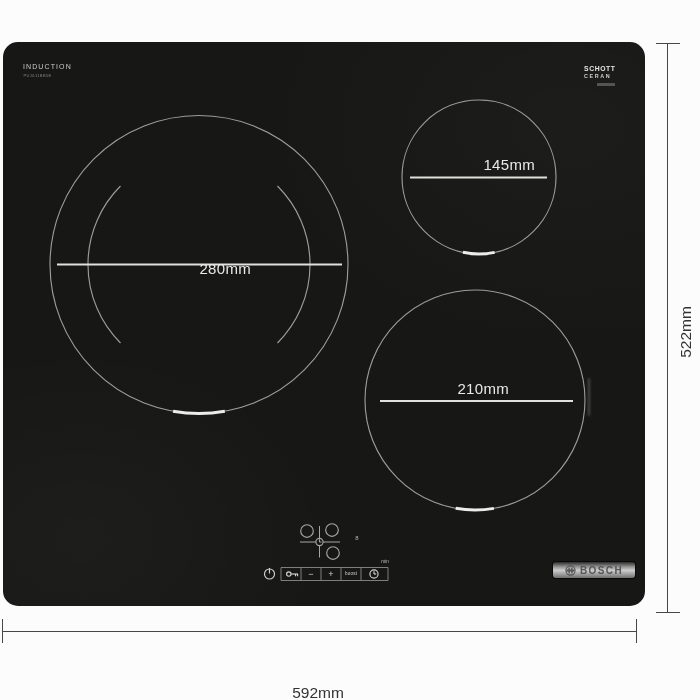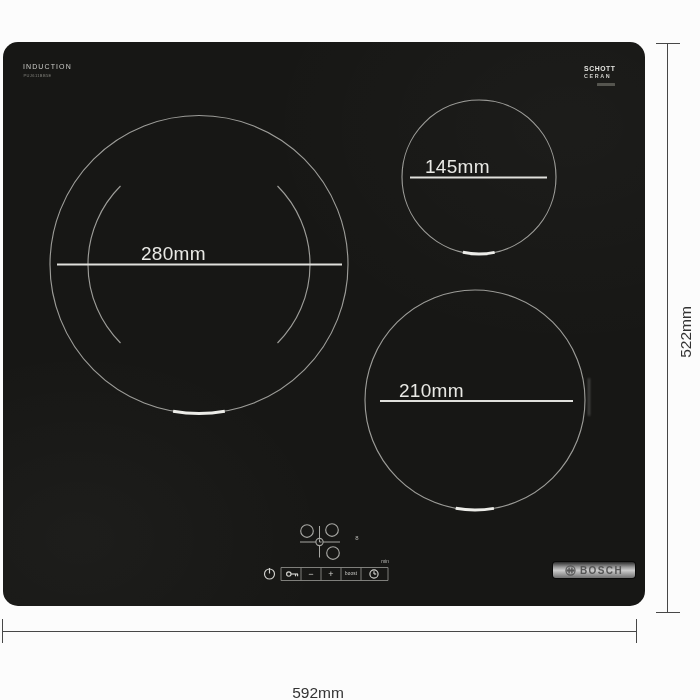--- a/index.html
+++ b/index.html
@@ -19,21 +19,21 @@
   .hob-svg{position:absolute;left:0;top:0;width:642px;height:564px;}
   .zc{fill:none;stroke:#9c9c98;stroke-width:1.15;}
   .tick{fill:none;stroke:#ecece8;stroke-width:3;}
   .dline{stroke:#e0e0dc;stroke-width:1.8;}
   .cd{stroke:#a7a7a3;stroke-width:1;}
   .cdc{fill:none;stroke:#a7a7a3;stroke-width:1.15;}
   .cdm{fill:#171715;stroke:#a7a7a3;stroke-width:1.1;}
   .st{stroke:#8b8b87;stroke-width:0.9;}
   .pw{fill:none;stroke:#d2d2ce;stroke-width:1.15;}
   .ov{position:absolute;color:#e9e9e5;}
-  .zone-label{width:110px;text-align:left;font-size:19px;letter-spacing:0.3px;}
+  .zone-label{width:110px;text-align:right;font-size:15px;letter-spacing:0.3px;}
   .induction{left:20px;top:21px;font-size:7px;letter-spacing:1.1px;color:#cbcbc7;font-weight:500;}
   .model{left:20.5px;top:31px;font-size:4px;letter-spacing:0.4px;color:#85857f;}
   .schott{left:581px;top:23px;width:40px;text-align:left;line-height:1.15;}
   .schott .l1{font-size:6.8px;font-weight:700;letter-spacing:0.6px;color:#e6e6e2;}
   .schott .l2{font-size:5.4px;font-weight:600;letter-spacing:1.6px;color:#cfcfcb;}
   .schott-sub{margin-top:3.5px;margin-left:13px;width:18px;height:3.5px;background:#55554f;border-radius:0.5px;}
   .ctrl-txt{color:#d2d2ce;text-align:center;}
   .minus,.plus{width:16px;font-size:9px;line-height:12px;}
   .boost{width:22px;font-size:4.6px;line-height:12px;letter-spacing:0.2px;}
   .mintag{width:16px;font-size:4.8px;color:#bdbdb9;text-align:right;}
@@ -126,21 +126,21 @@
 
     <div class="ov induction">INDUCTION</div>
     <div class="ov model">PUJ611BB5E</div>
 
     <div class="ov schott">
       <div class="l1">SCHOTT</div>
       <div class="l2">CERAN</div>
       <div class="schott-sub"></div>
     </div>
 
-    <div class="ov zone-label" style="left:138px;top:201px;">280mm</div>
+    <div class="ov zone-label" style="left:138px;top:218px;">280mm</div>
     <div class="ov zone-label" style="left:422px;top:114px;">145mm</div>
     <div class="ov zone-label" style="left:396px;top:337.5px;">210mm</div>
 
     <div class="ov ctrl-txt minus" style="left:300px;top:526px;">−</div>
     <div class="ov ctrl-txt plus" style="left:320px;top:526px;">+</div>
     <div class="ov ctrl-txt boost" style="left:337px;top:526px;">boost</div>
     <div class="ov mintag" style="left:370px;top:516.5px;">min</div>
     <div class="ov timerdisp" style="left:349px;top:492.5px;">8</div>
 
     <div class="bosch-bar">

